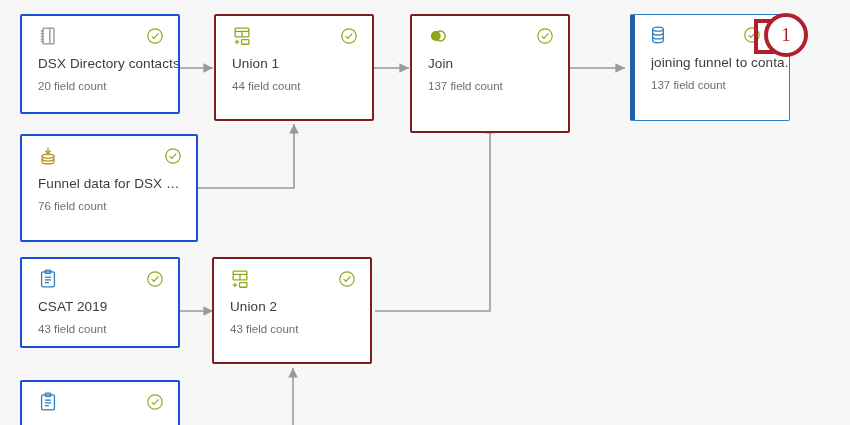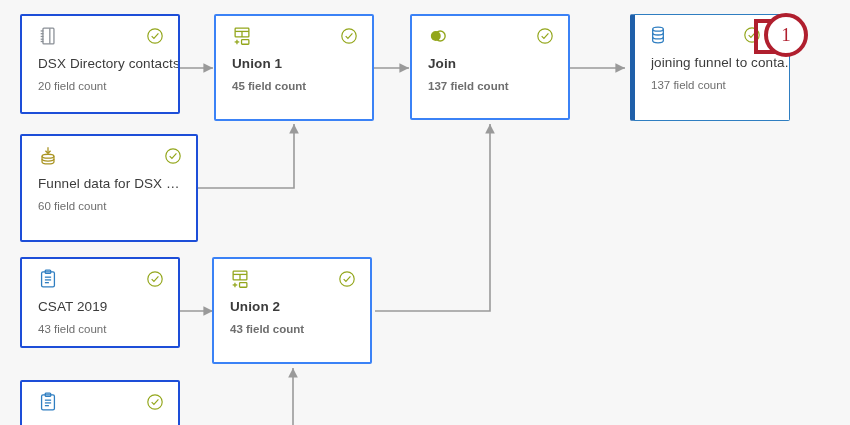--- a/index.html
+++ b/index.html
@@ -31,22 +31,21 @@
   
   .node {
     position: absolute;
     box-sizing: border-box;
     background: #ffffff;
     border: 2px solid #1d4ed8;
     border-radius: 2px;
     padding: 0;
   }
   .node.accent-green {
-    border: 2px solid #3b82f6;
-    font-weight: bold;
+    border: 2px solid #7f1d1d;
   }
   .node.accent-blue {
     border: 1px solid #2f7ec1;
     border-left: 5px solid #1f5fa9;
   }
   .node-head {
     position: relative;
     height: 40px;
   }
   .node-type-icon {
@@ -173,21 +172,21 @@
         </svg>
       </span>
       <span class="node-status">
         <svg width="18" height="18" viewBox="0 0 20 20" fill="none" stroke="#93a61b" stroke-width="1.3">
           <circle cx="10" cy="10" r="8"></circle>
           <path d="M6.3,10.2 L8.8,12.7 L13.8,7.2"></path>
         </svg>
       </span>
     </div>
     <div class="node-title">Funnel data for DSX …</div>
-    <div class="node-sub">60 field count</div>
+    <div class="node-sub">76 field count</div>
   </div>
 
   <div class="node" style="left:20px; top:257px; width:160px; height:91px;">
     <div class="node-head">
       <span class="node-type-icon">
         <svg width="22" height="22" viewBox="0 0 24 24" fill="none" stroke="#2f7ec1" stroke-width="1.4">
           <rect x="5" y="4.2" width="14" height="16.5" rx="1.6"></rect>
           <rect x="9" y="2.2" width="6" height="3.6" rx="1"></rect>
           <line x1="8.6" y1="10" x2="15.4" y2="10"></line>
           <line x1="8.6" y1="13" x2="15.4" y2="13"></line>
@@ -239,21 +238,21 @@
         </svg>
       </span>
       <span class="node-status">
         <svg width="18" height="18" viewBox="0 0 20 20" fill="none" stroke="#93a61b" stroke-width="1.3">
           <circle cx="10" cy="10" r="8"></circle>
           <path d="M6.3,10.2 L8.8,12.7 L13.8,7.2"></path>
         </svg>
       </span>
     </div>
     <div class="node-title">Union 1</div>
-    <div class="node-sub">45 field count</div>
+    <div class="node-sub">44 field count</div>
   </div>
 
   <div class="node accent-green" style="left:212px; top:257px; width:160px; height:107px;">
     <div class="node-head">
       <span class="node-type-icon">
         <svg width="22" height="22" viewBox="0 0 24 24" fill="none" stroke="#93a61b" stroke-width="1.4">
           <rect x="4.5" y="3.5" width="15" height="9.5" rx="0.8"></rect>
           <line x1="4.5" y1="7" x2="19.5" y2="7"></line>
           <line x1="12" y1="7" x2="12" y2="13"></line>
           <line x1="4" y1="18.5" x2="9" y2="18.5"></line>
@@ -265,21 +264,21 @@
         <svg width="18" height="18" viewBox="0 0 20 20" fill="none" stroke="#93a61b" stroke-width="1.3">
           <circle cx="10" cy="10" r="8"></circle>
           <path d="M6.3,10.2 L8.8,12.7 L13.8,7.2"></path>
         </svg>
       </span>
     </div>
     <div class="node-title">Union 2</div>
     <div class="node-sub">43 field count</div>
   </div>
 
-  <div class="node accent-green" style="left:410px; top:14px; width:160px; height:106px;">
+  <div class="node accent-green" style="left:410px; top:14px; width:160px; height:119px;">
     <div class="node-head">
       <span class="node-type-icon">
         <svg width="22" height="22" viewBox="0 0 24 24">
           <circle cx="9.6" cy="12" r="5.4" fill="#93a61b"></circle>
           <circle cx="14.4" cy="12" r="5.4" fill="none" stroke="#93a61b" stroke-width="1.5"></circle>
         </svg>
       </span>
       <span class="node-status">
         <svg width="18" height="18" viewBox="0 0 20 20" fill="none" stroke="#93a61b" stroke-width="1.3">
           <circle cx="10" cy="10" r="8"></circle>

